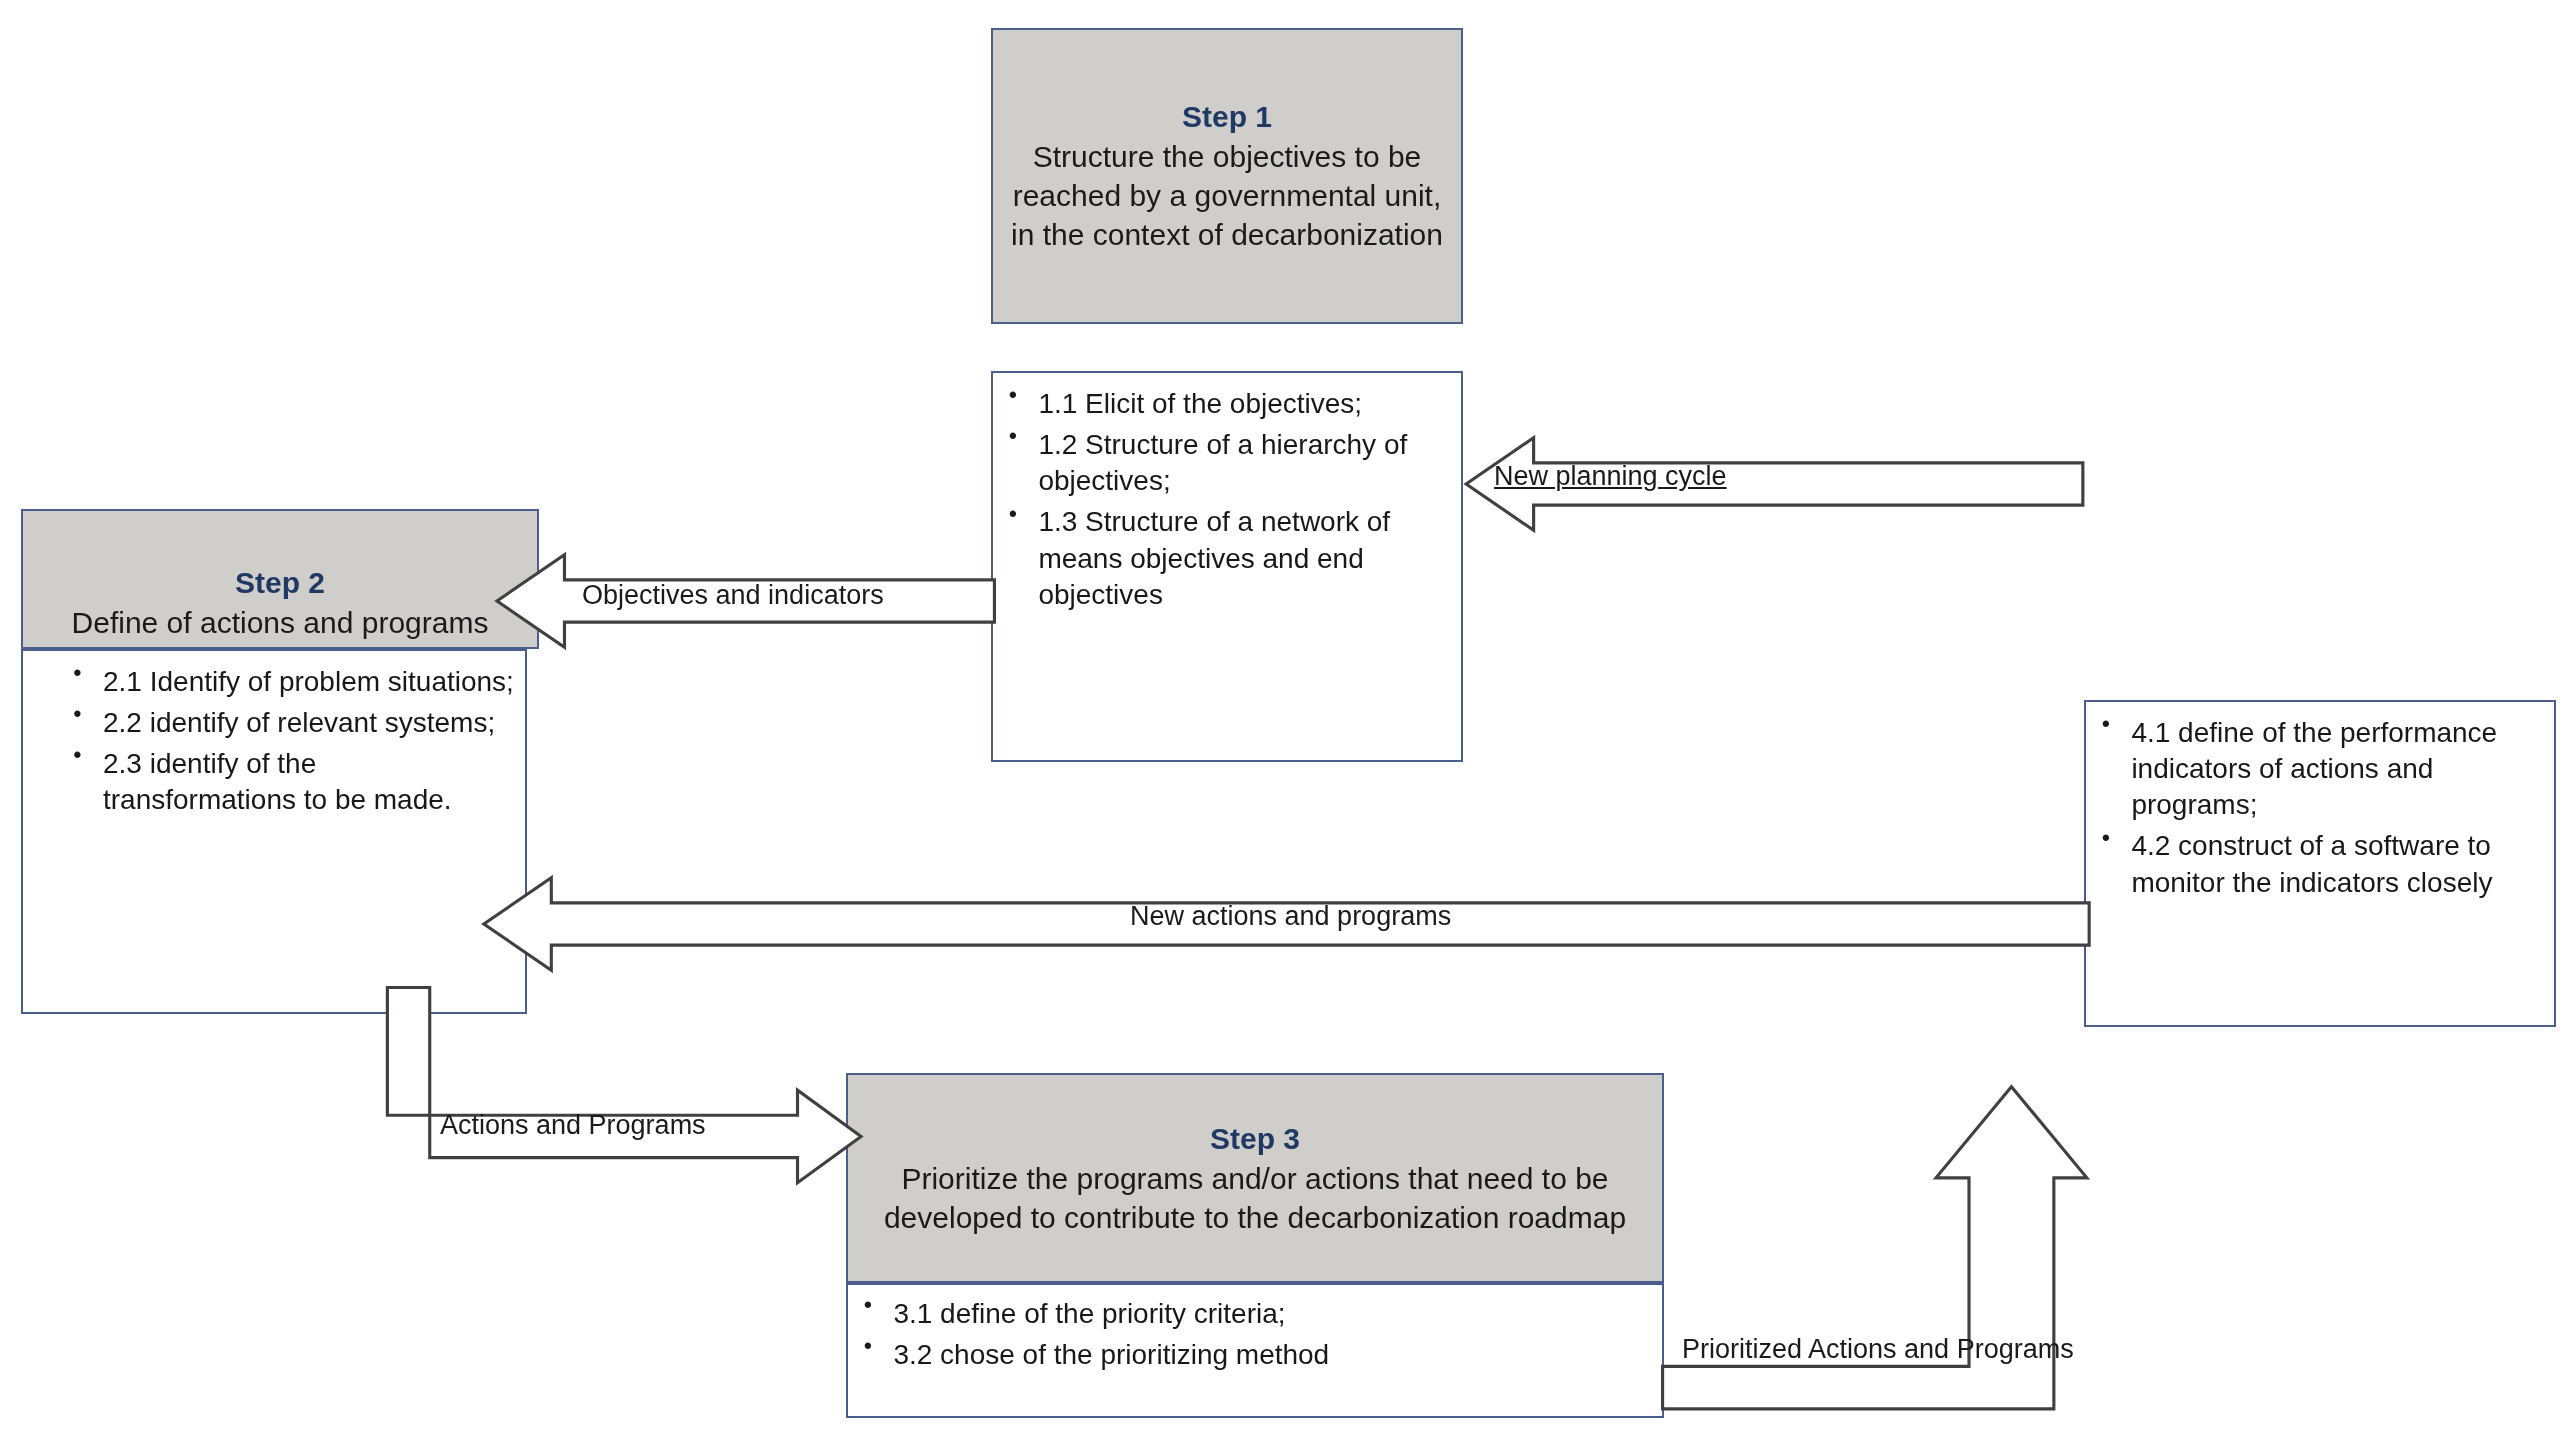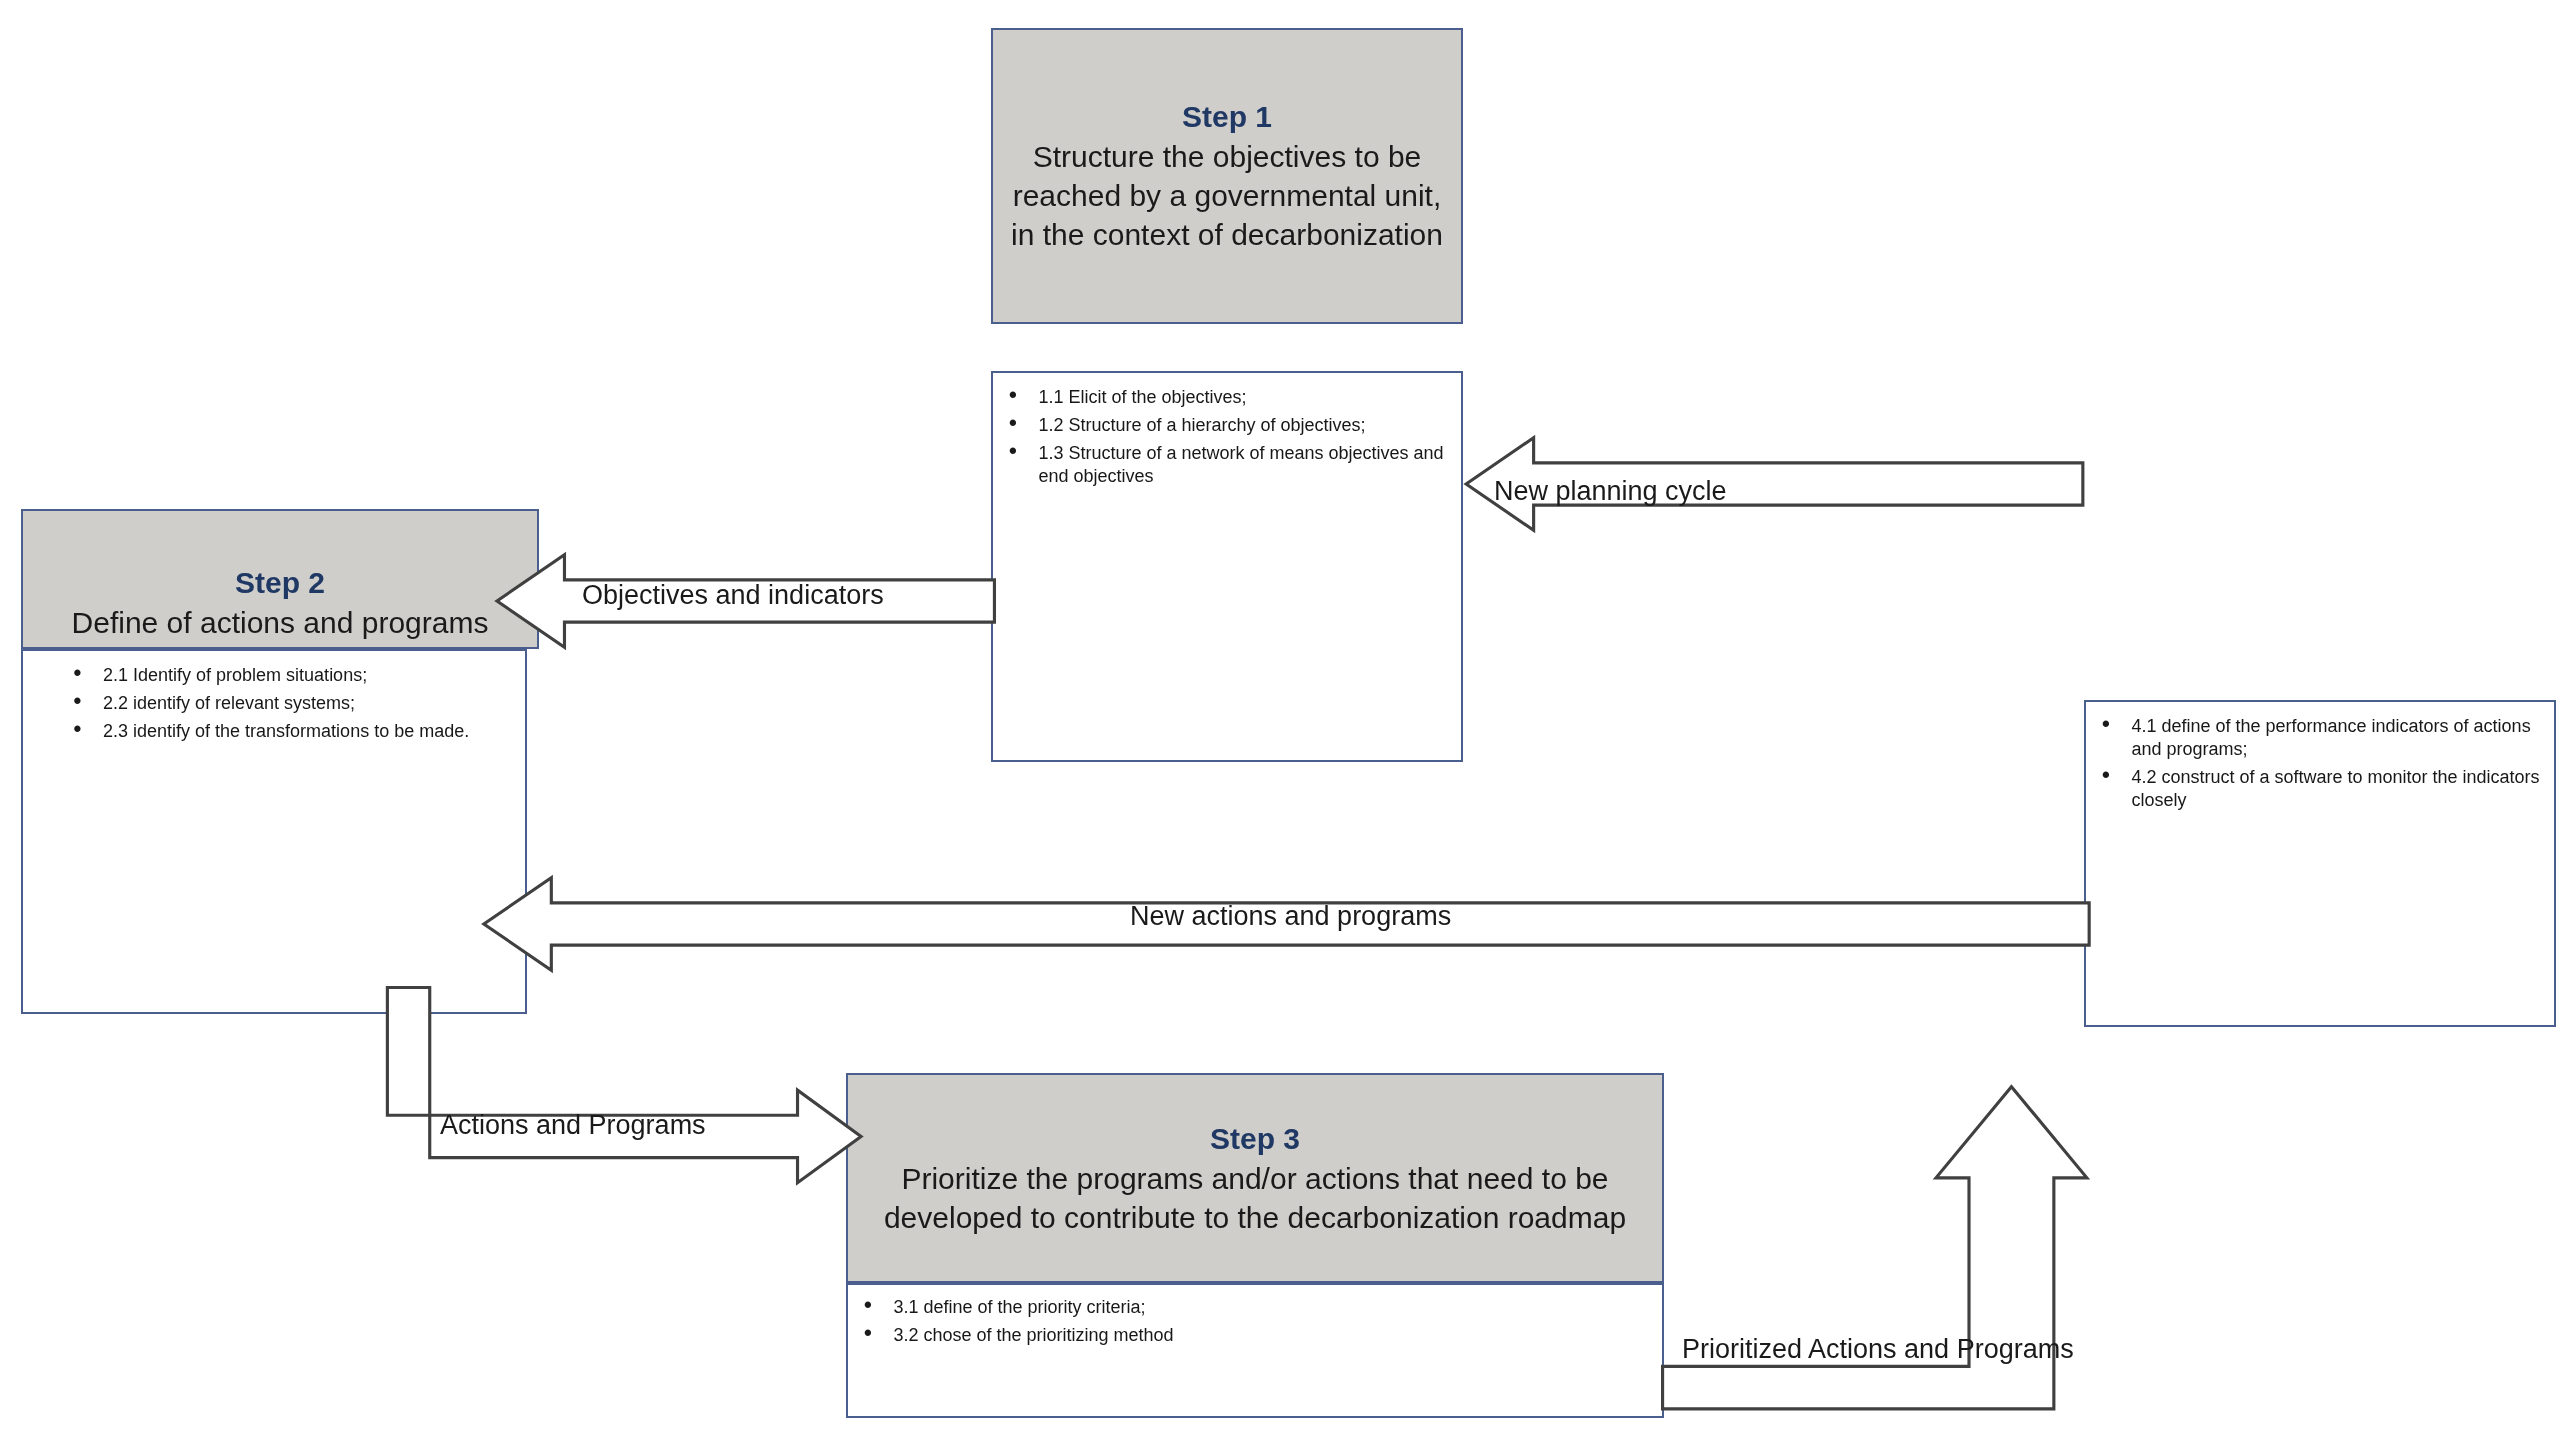--- a/index.html
+++ b/index.html
@@ -80,21 +80,21 @@
     fill: #ffffff;
     stroke: #404040;
     stroke-width: 4;
   }
   .arrow-label {
     position: absolute;
     color: #1a1a1a;
     white-space: nowrap;
   }
   .fs38 { font-size: 30px; line-height: 1.30; }
-  .fs36 { font-size: 18px; line-height: 1.30; }
+  .fs36 { font-size: 28px; line-height: 1.30; }
   .fs34 { font-size: 27px; line-height: 1.30; }
 </style>
 </head>
 <body>
 
 <div id="canvas">
 
   <div class="hdr-box fs38" style="left:991px; top:27.5px; width:472px; height:296px;">
     <span class="step-label fs38">Step 1</span>
     <span class="head-text fs38">Structure the objectives to be reached by a governmental unit, in the context of decarbonization</span>
@@ -142,21 +142,21 @@
   </div>
 
   <svg class="arrow-svg" style="left:495px; top:550px; width:503px; height:102px;" viewBox="0 0 640 130">
     <path class="arrow-path" d="M 2,65 L 88,6 L 88,38 L 636,38 L 636,92 L 88,92 L 88,124 Z"></path>
   </svg>
   <div class="arrow-label fs34" style="left:582px; top:578px;">Objectives and indicators</div>
 
   <svg class="arrow-svg" style="left:1464px; top:433px; width:621px; height:102px;" viewBox="0 0 790 130">
     <path class="arrow-path" d="M 2,65 L 88,6 L 88,38 L 788,38 L 788,92 L 88,92 L 88,124 Z"></path>
   </svg>
-  <div class="arrow-label fs34" style="left:1494px; top:474px;">New planning cycle</div>
+  <div class="arrow-label fs34" style="left:1494px; top:459px;text-decoration:underline;">New planning cycle</div>
 
   <svg class="arrow-svg" style="left:481px; top:873px; width:1611px; height:102px;" viewBox="0 0 2050 130">
     <path class="arrow-path" d="M 2,65 L 88,6 L 88,38 L 2048,38 L 2048,92 L 88,92 L 88,124 Z"></path>
   </svg>
   <div class="arrow-label fs34" style="left:1130px; top:899px;">New actions and programs</div>
 
   <svg class="arrow-svg" style="left:385px; top:1011px; width:480px; height:149px;" viewBox="0 0 610 190">
     <path class="arrow-path" d="M 2,0 L 2,163 L 525,163 L 525,131 L 606,190
              L 525,249 L 525,217 L 56,217 L 56,0 Z" transform="translate(0,-30)"></path>
   </svg>

